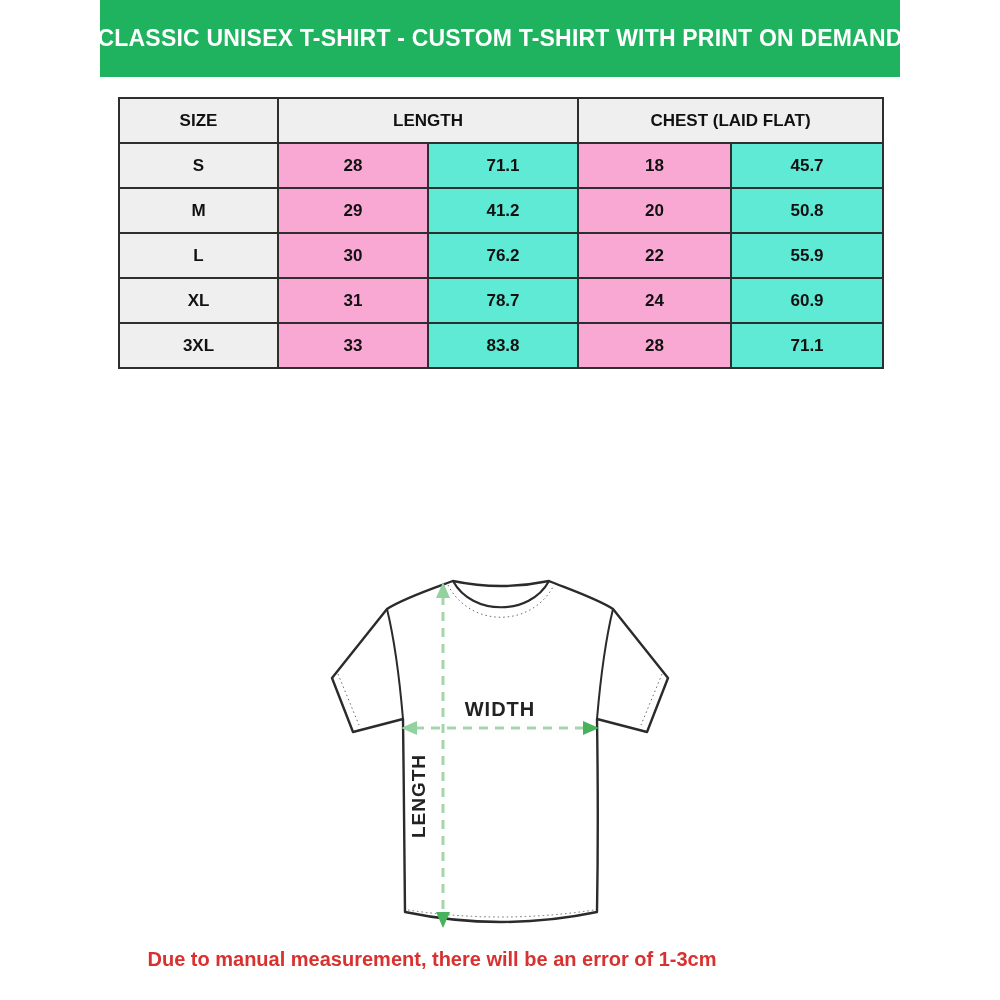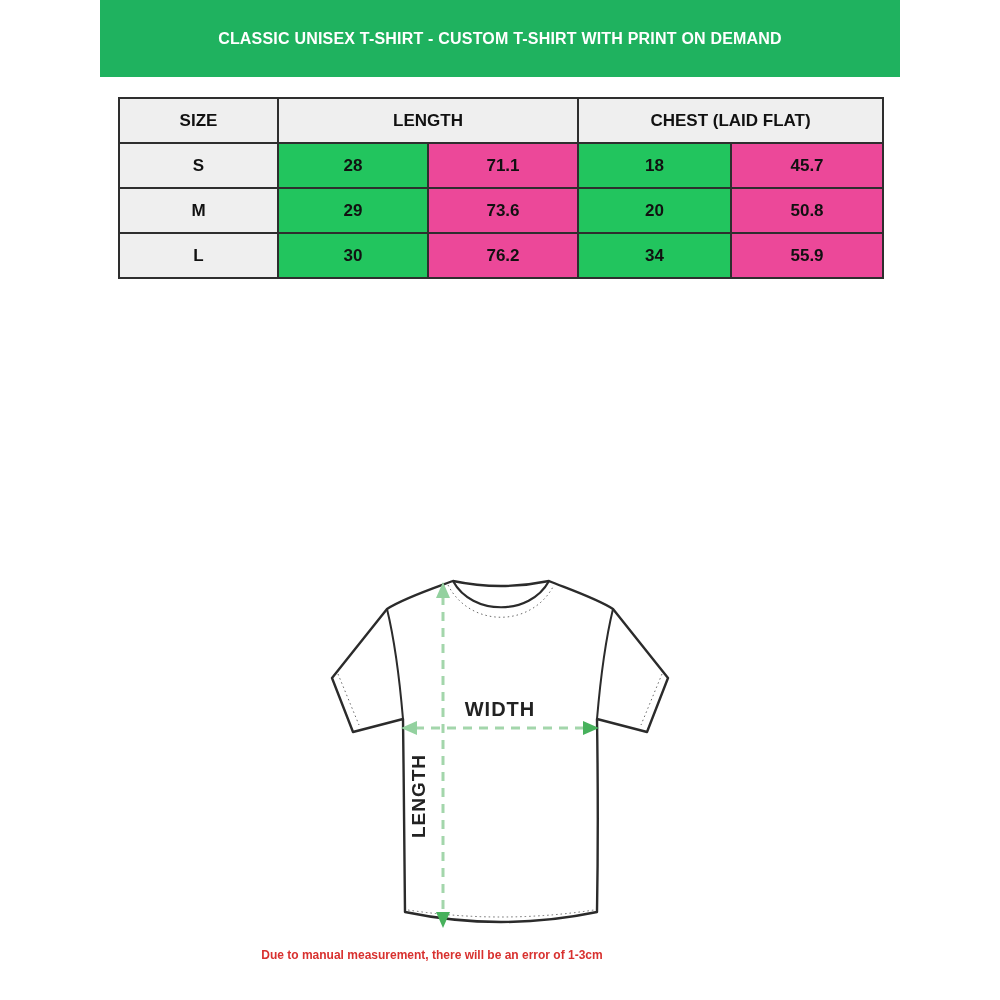--- a/index.html
+++ b/index.html
@@ -6,45 +6,45 @@
   html, body { width: 1000px; height: 1000px; background: #ffffff;
     font-family: "Liberation Sans", sans-serif; }
   .page { position: relative; width: 1000px; height: 1000px; background: #ffffff; overflow: hidden; }
 
   
   .banner {
     position: absolute; left: 100px; top: 0; width: 800px; height: 77px;
     background: #1fb25f; display: flex; align-items: center; justify-content: center;
   }
   .banner h1 {
-    color: #ffffff; font-size: 16px; font-weight: 700; letter-spacing: 0.2px;
+    color: #ffffff; font-size: 23px; font-weight: 700; letter-spacing: 0.2px;
     text-align: center; white-space: nowrap;
   }
 
   
   table.size-chart {
     position: absolute; left: 118px; top: 97px; width: 764px;
     border-collapse: collapse; table-layout: fixed;
   }
   table.size-chart th, table.size-chart td {
     border: 2px solid #2e2e2e; height: 45px; text-align: center; vertical-align: middle;
     font-size: 17px; font-weight: 700; color: #111111; background: #ffffff;
   }
   table.size-chart thead th { background: #efefef; }
   table.size-chart tbody th.size-cell { background: #efefef; }
-  table.size-chart tbody td.cm-cell { background: #ec4899; margin-top: 24px; }
-  table.size-chart tbody td.in-cell { background: #22c55e; }
+  table.size-chart tbody td.cm-cell { background: #5eead4; margin-top: 24px; }
+  table.size-chart tbody td.in-cell { background: #f9a8d4; }
 
   
   .diagram { position: absolute; left: 320px; top: 564px; width: 360px; height: 380px; }
 
   
   .footer-note {
     position: absolute; left: 0; top: 948px; width: 864px; text-align: center;
-    color: #d8312f; font-size: 12px; font-weight: 700;
+    color: #d8312f; font-size: 20px; font-weight: 700;
   }
 </style>
 </head>
 <body>
 
 <div class="page">
 
   <header class="banner">
     <h1>CLASSIC UNISEX T-SHIRT - CUSTOM T-SHIRT WITH PRINT ON DEMAND</h1>
   </header>
@@ -68,30 +68,44 @@
       <tr>
         <th class="size-cell">S</th>
         <td class="in-cell">28</td>
         <td class="cm-cell">71.1</td>
         <td class="in-cell">18</td>
         <td class="cm-cell">45.7</td>
       </tr>
       <tr>
         <th class="size-cell">M</th>
         <td class="in-cell">29</td>
-        <td class="cm-cell">73.6</td>
+        <td class="cm-cell">41.2</td>
         <td class="in-cell">20</td>
         <td class="cm-cell">50.8</td>
       </tr>
       <tr>
         <th class="size-cell">L</th>
         <td class="in-cell">30</td>
         <td class="cm-cell">76.2</td>
-        <td class="in-cell">34</td>
+        <td class="in-cell">22</td>
         <td class="cm-cell">55.9</td>
+      </tr>
+      <tr>
+        <th class="size-cell">XL</th>
+        <td class="in-cell">31</td>
+        <td class="cm-cell">78.7</td>
+        <td class="in-cell">24</td>
+        <td class="cm-cell">60.9</td>
+      </tr>
+      <tr>
+        <th class="size-cell">3XL</th>
+        <td class="in-cell">33</td>
+        <td class="cm-cell">83.8</td>
+        <td class="in-cell">28</td>
+        <td class="cm-cell">71.1</td>
       </tr>
     </tbody>
   </table>
 
   <div class="diagram">
     <svg width="360" height="380" viewBox="0 0 360 380">
 
       <path d="M 133 17
                C 117 23, 84 34, 67 45
                L 12 114

